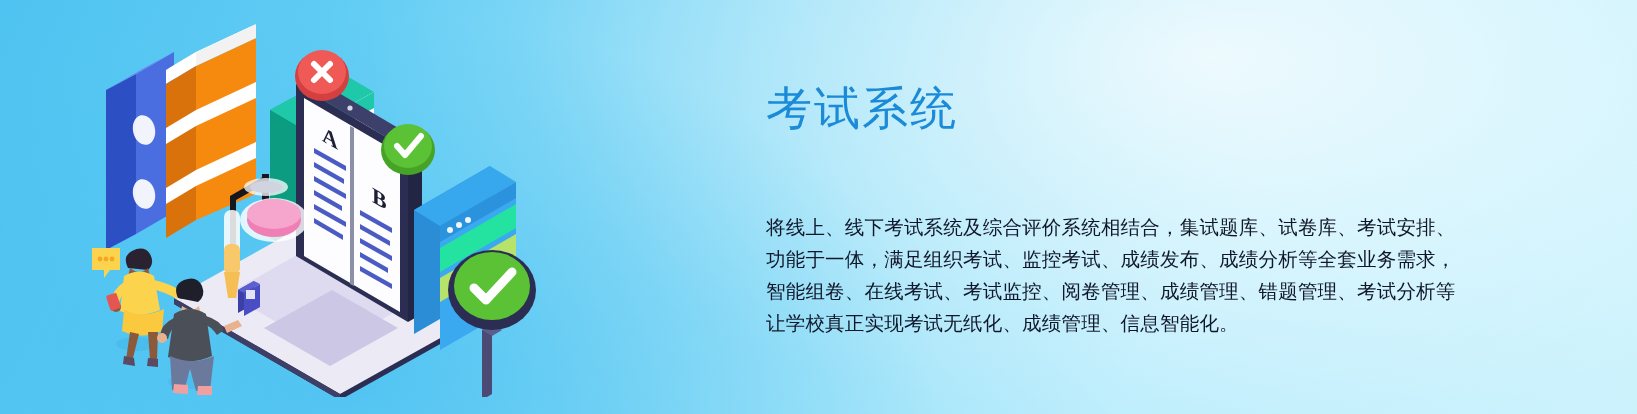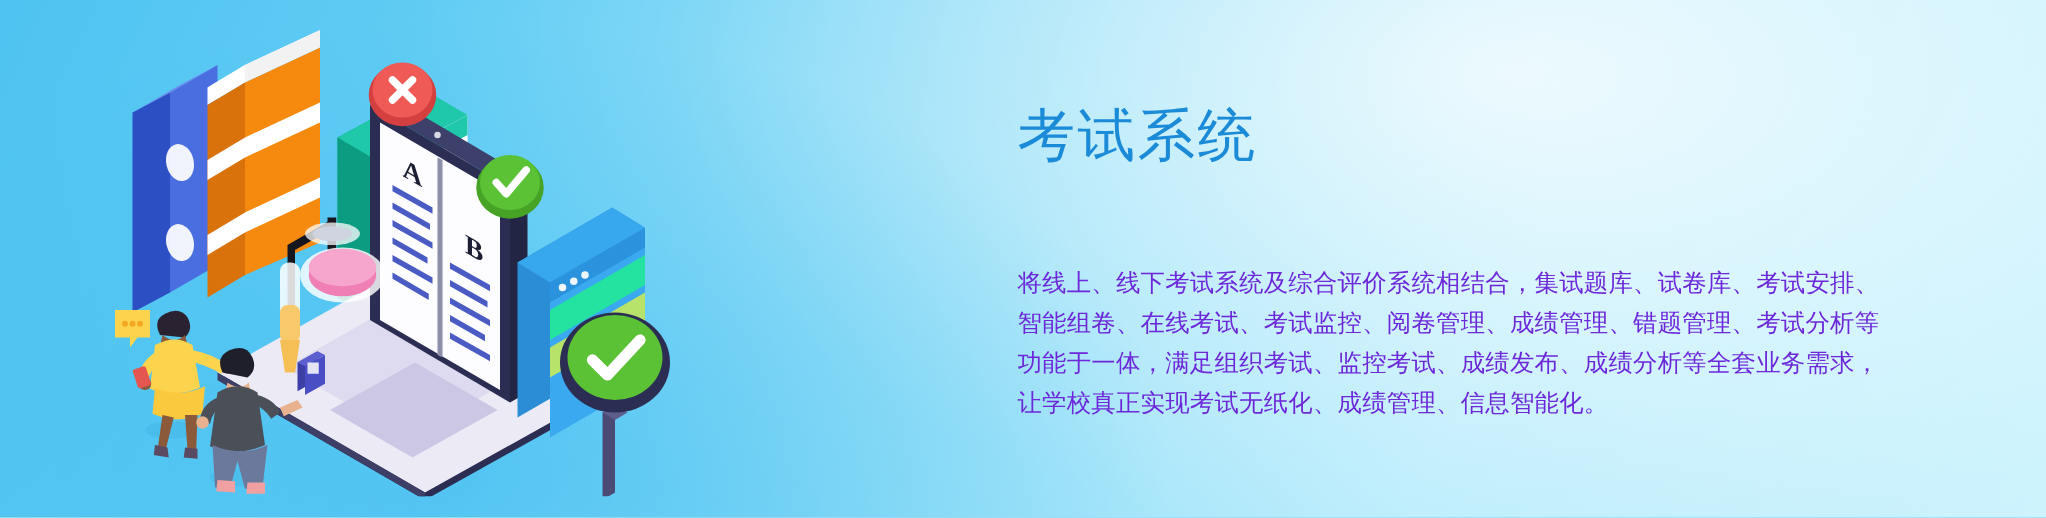--- a/index.html
+++ b/index.html
@@ -45,39 +45,39 @@
     left: 78px;
     top: 22px;
     width: 520px;
     height: 375px;
   }
   #illustration svg { display: block; }
 
   
   #text-block {
     position: absolute;
-    left: 814px;
+    left: 766px;
     top: 82px;
     width: 720px;
   }
   #page-title {
     font-size: 46px;
     line-height: 1.16;
     font-weight: 400;
     color: #1b8bd8;
     letter-spacing: 2px;
     margin: 0;
     white-space: nowrap;
   }
   #description {
     margin: 0;
     padding-top: 76px;
     font-size: 19.5px;
     line-height: 32px;
-    color: #6d28d9;
+    color: #0f172a;
     letter-spacing: 0.2px;
     max-width: 700px;
   }
   #description .desc-line { display: block; white-space: nowrap; }
 </style>
 </head>
 <body>
 
 <div id="banner">
 
@@ -267,19 +267,19 @@
         <path d="M120 364 l14 0 0 9 -15 0 z" fill="#f0a0a0"></path>
       </g>
 
     </svg>
   </div>
 
   <div id="text-block">
     <h1 id="page-title">考试系统</h1>
     <div id="description">
       <span class="desc-line">将线上、线下考试系统及综合评价系统相结合，集试题库、试卷库、考试安排、</span>
+      <span class="desc-line">功能于一体，满足组织考试、监控考试、成绩发布、成绩分析等全套业务需求，</span>
       <span class="desc-line">智能组卷、在线考试、考试监控、阅卷管理、成绩管理、错题管理、考试分析等</span>
-      <span class="desc-line">功能于一体，满足组织考试、监控考试、成绩发布、成绩分析等全套业务需求，</span>
       <span class="desc-line">让学校真正实现考试无纸化、成绩管理、信息智能化。</span>
     </div>
   </div>
 
 </div>
 
 </body></html>

